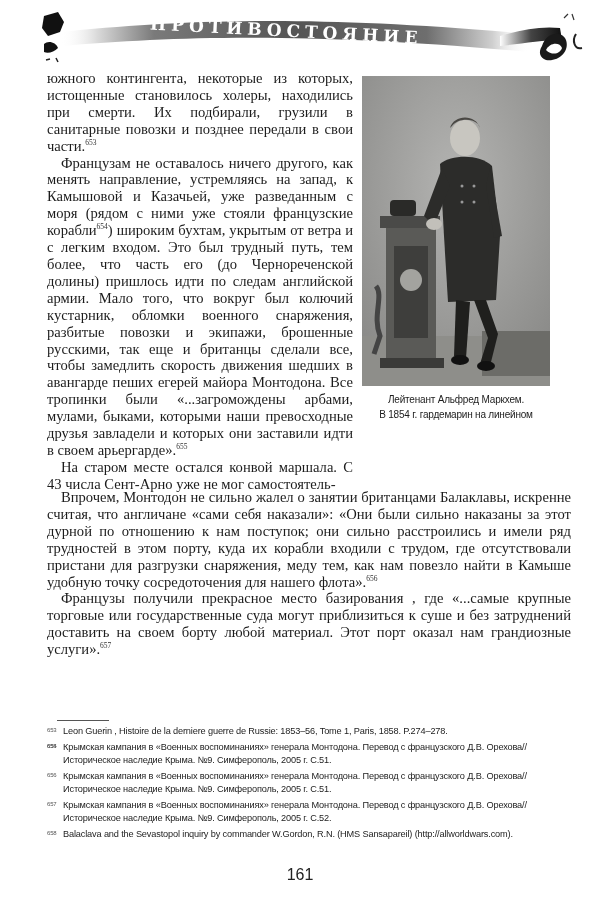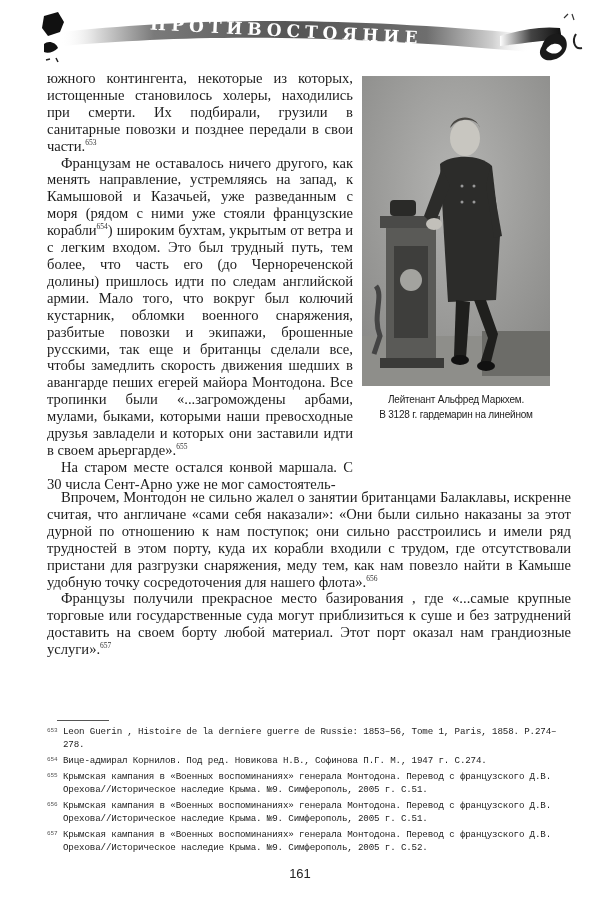--- a/index.html
+++ b/index.html
@@ -104,21 +104,21 @@
     .fn-rule {
       position: absolute;
       left: 57px; top: 720px;
       width: 52px; height: 0;
       border-top: 1px solid #555;
     }
     .footnotes {
       position: absolute;
       left: 47px; top: 725px;
       width: 530px;
-      font-family: Liberation Mono, monospace;
+      font-family: Liberation Sans, sans-serif;
       font-size: 9.2px;
       line-height: 13px;
       color: #1c1c1c;
       letter-spacing: -0.15px;
     }
     .footnote {
       position: relative;
       padding-left: 16px;
       margin-bottom: 3px;
     }
@@ -128,21 +128,21 @@
       font-size: 6px;
       color: #555;
     }
     
     .page-number {
       position: absolute;
       left: 0; top: 866px;
       width: 600px;
       text-align: center;
       font-family: "Liberation Sans", "DejaVu Sans", sans-serif;
-      font-size: 13px;
+      font-size: 16px;
       color: #222;
     }
   </style>
 </head>
 <body>
 
 <div class="header">
   <svg class="ornament-left" viewBox="0 0 34 52">
     <path d="M6 4 L20 0 L26 10 L22 20 L10 24 L4 16 Z" fill="#111"></path>
     <path d="M6 32 C10 28 18 30 20 36 C16 40 10 42 6 40 Z" fill="#111"></path>
@@ -177,21 +177,21 @@
     <path d="M42 40 C46 26 62 24 66 34 C70 46 58 56 46 54 C40 52 38 46 42 40 Z" fill="#1a1a1a"></path>
     <path d="M46 44 C50 36 60 36 62 42 C60 48 52 50 46 44 Z" fill="#fff"></path>
     <path d="M76 28 C72 34 74 44 82 42" stroke="#222" stroke-width="2" fill="none"></path>
     <path d="M64 12 L68 8 M72 8 L74 14" stroke="#333" stroke-width="1.2"></path>
   </svg>
 </div>
 
 <div class="text col-narrow">
   <p class="cont"><span>южного контингента, некоторые из которых, истощенные становилось холеры, находились при смерти. Их подбирали, грузили в санитарные повозки и позднее передали в свои части.</span><sup class="fn">653</sup></p>
   <p><span>Французам не оставалось ничего другого, как менять направление, устремляясь на запад, к Камышовой и Казачьей, уже разведанным с моря (рядом с ними уже стояли французские корабли</span><sup class="fn">654</sup><span>) широким бухтам, укрытым от ветра и с легким входом. Это был трудный путь, тем более, что часть его (до Чернореченской долины) пришлось идти по следам английской армии. Мало того, что вокруг был колючий кустарник, обломки военного снаряжения, разбитые повозки и экипажи, брошенные русскими, так еще и британцы сделали все, чтобы замедлить скорость движения шедших в авангарде пеших егерей майора Монтодона. Все тропинки были «...загромождены арбами, мулами, быками, которыми наши превосходные друзья завладели и которых они заставили идти в своем арьергарде».</span><sup class="fn">655</sup></p>
-  <p><span>На старом месте остался конвой маршала. С 30 числа Сент-Арно уже не мог самостоятель-</span></p>
+  <p><span>На старом месте остался конвой маршала. С 43 числа Сент-Арно уже не мог самостоятель-</span></p>
 </div>
 
 <div class="photo">
   <svg width="188" height="310" viewBox="0 0 188 310">
     <defs>
       <radialGradient id="bg" cx="0.5" cy="0.35" r="0.8">
         <stop offset="0" stop-color="#b4b4b2"></stop>
         <stop offset="1" stop-color="#858583"></stop>
       </radialGradient>
     </defs>
@@ -224,45 +224,48 @@
     <circle cx="112" cy="126" r="1.5" fill="#999"></circle>
 
     <path d="M94 224 L92 280 L104 282 L108 226 Z" fill="#1f1f1d"></path>
     <path d="M112 224 L126 262 L118 288 L128 290 L136 258 L124 224 Z" fill="#1f1f1d"></path>
     <ellipse cx="98" cy="284" rx="9" ry="5" fill="#111"></ellipse>
     <ellipse cx="124" cy="290" rx="9" ry="5" fill="#111"></ellipse>
   </svg>
 </div>
 <div class="caption">
   <div>Лейтенант Альфред Маркхем.</div>
-  <div>В 3128 г. гардемарин на линейном</div>
+  <div>В 1854 г. гардемарин на линейном</div>
 </div>
 
 <div class="text col-wide">
   <p><span>Впрочем, Монтодон не сильно жалел о занятии британцами Балаклавы, искренне считая, что англичане «сами себя наказали»: «Они были сильно наказаны за этот дурной по отношению к нам поступок; они сильно расстроились и имели ряд трудностей в этом порту, куда их корабли входили с трудом, где отсутствовали пристани для разгрузки снаряжения, меду тем, как нам повезло найти в Камыше удобную точку сосредоточения для нашего флота».</span><sup class="fn">656</sup></p>
   <p><span>Французы получили прекрасное место базирования , где «...самые крупные торговые или государственные суда могут приблизиться к суше и без затруднений доставить на своем борту любой материал. Этот порт оказал нам грандиозные услуги».</span><sup class="fn">657</sup></p>
 </div>
 
 <div class="fn-rule"></div>
 <div class="footnotes">
   <div class="footnote">
     <span class="num">653</span>
     <span>Leon Guerin , Histoire de la derniere guerre de Russie: 1853–56, Tome 1, Paris, 1858. P.274–278.</span>
   </div>
   <div class="footnote">
     <span class="num">654</span>
-    <span>Вице-адмирал Корнилов. Под ред. Новикова Н.В., Софинова П.Г. М., 1947 г. С.274.</span>
   </div>
   <div class="footnote">
     <span class="num">655</span>
     <span>Крымская кампания в «Военных воспоминаниях» генерала Монтодона. Перевод с французского Д.В. Орехова//Историческое наследие Крыма. №9. Симферополь, 2005 г. С.51.</span>
   </div>
   <div class="footnote">
     <span class="num">656</span>
     <span>Крымская кампания в «Военных воспоминаниях» генерала Монтодона. Перевод с французского Д.В. Орехова//Историческое наследие Крыма. №9. Симферополь, 2005 г. С.51.</span>
   </div>
   <div class="footnote">
     <span class="num">657</span>
     <span>Крымская кампания в «Военных воспоминаниях» генерала Монтодона. Перевод с французского Д.В. Орехова//Историческое наследие Крыма. №9. Симферополь, 2005 г. С.52.</span>
   </div>
+  <div class="footnote">
+    <span class="num">658</span>
+    <span>Balaclava and the Sevastopol inquiry by commander W.Gordon, R.N. (HMS Sansapareil) (http://allworldwars.com).</span>
+  </div>
 </div>
 
 <div class="page-number">161</div>
 
 </body></html>

